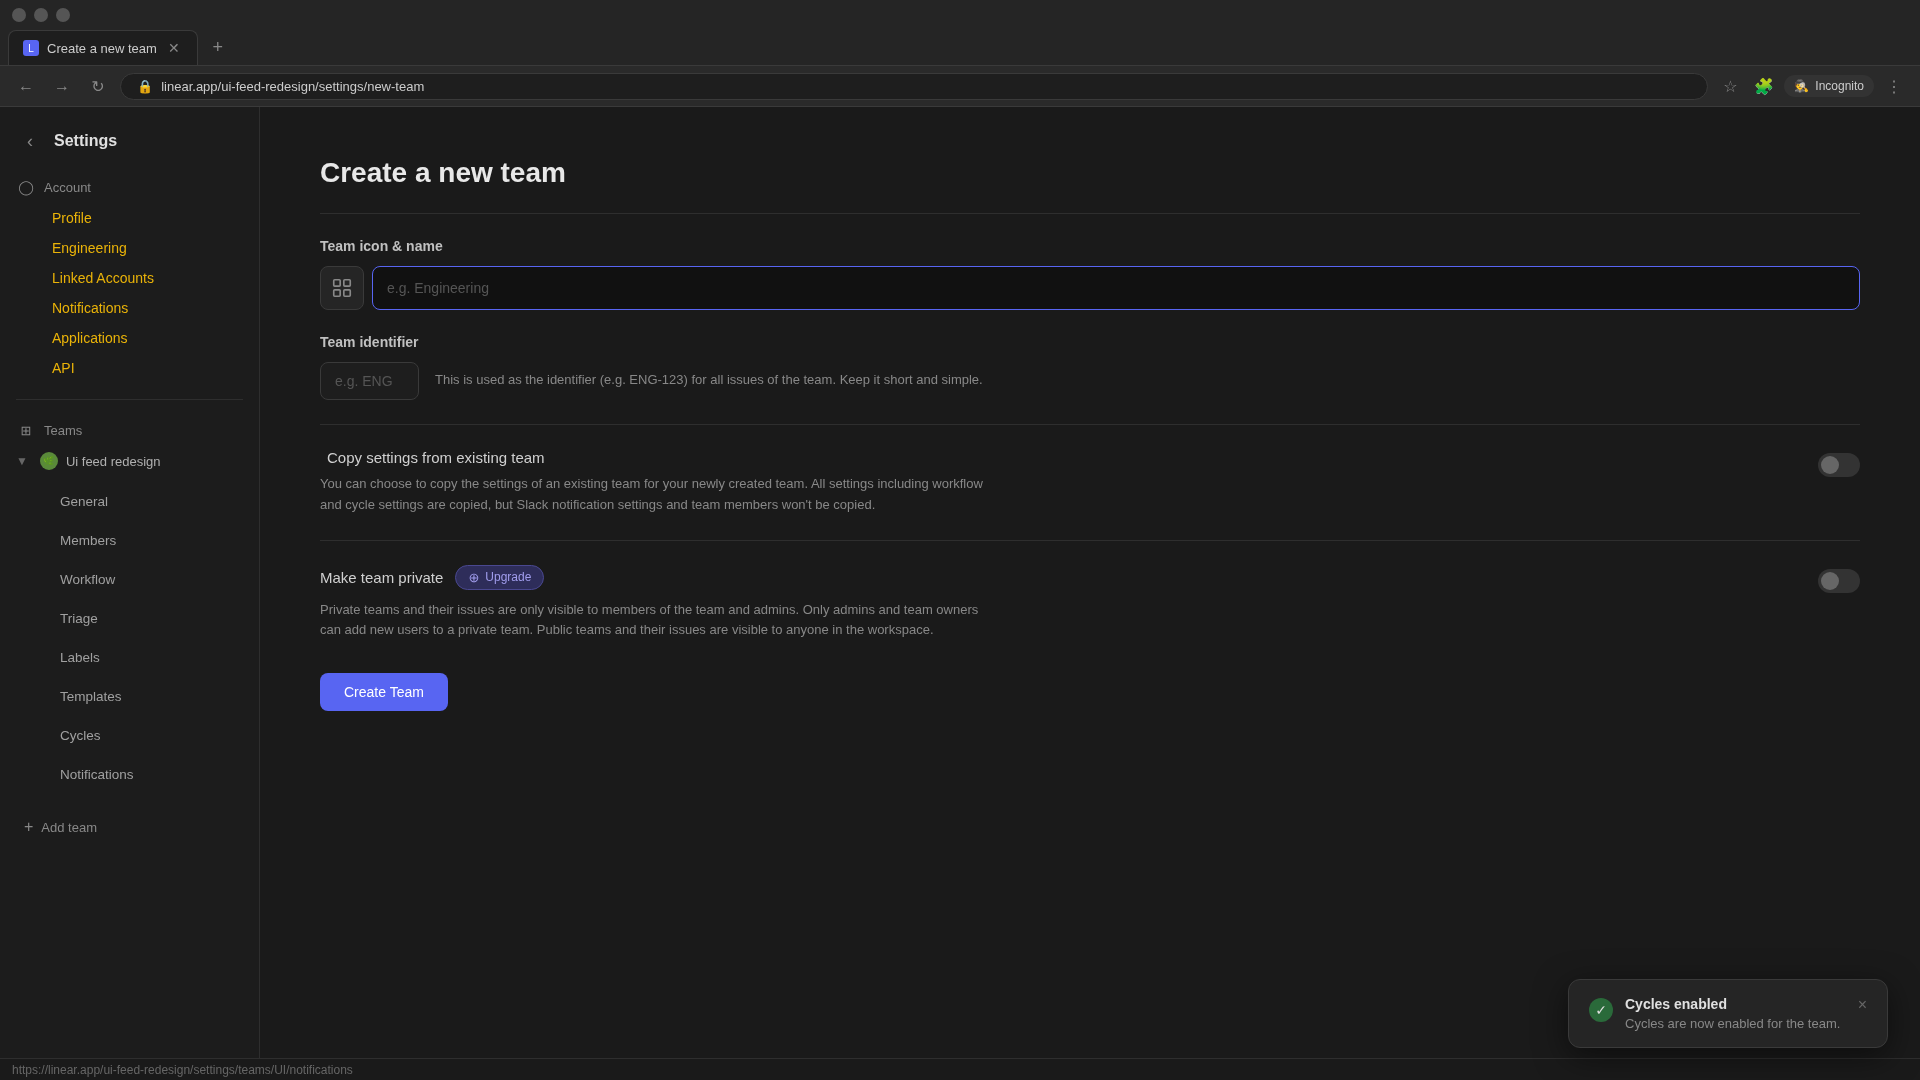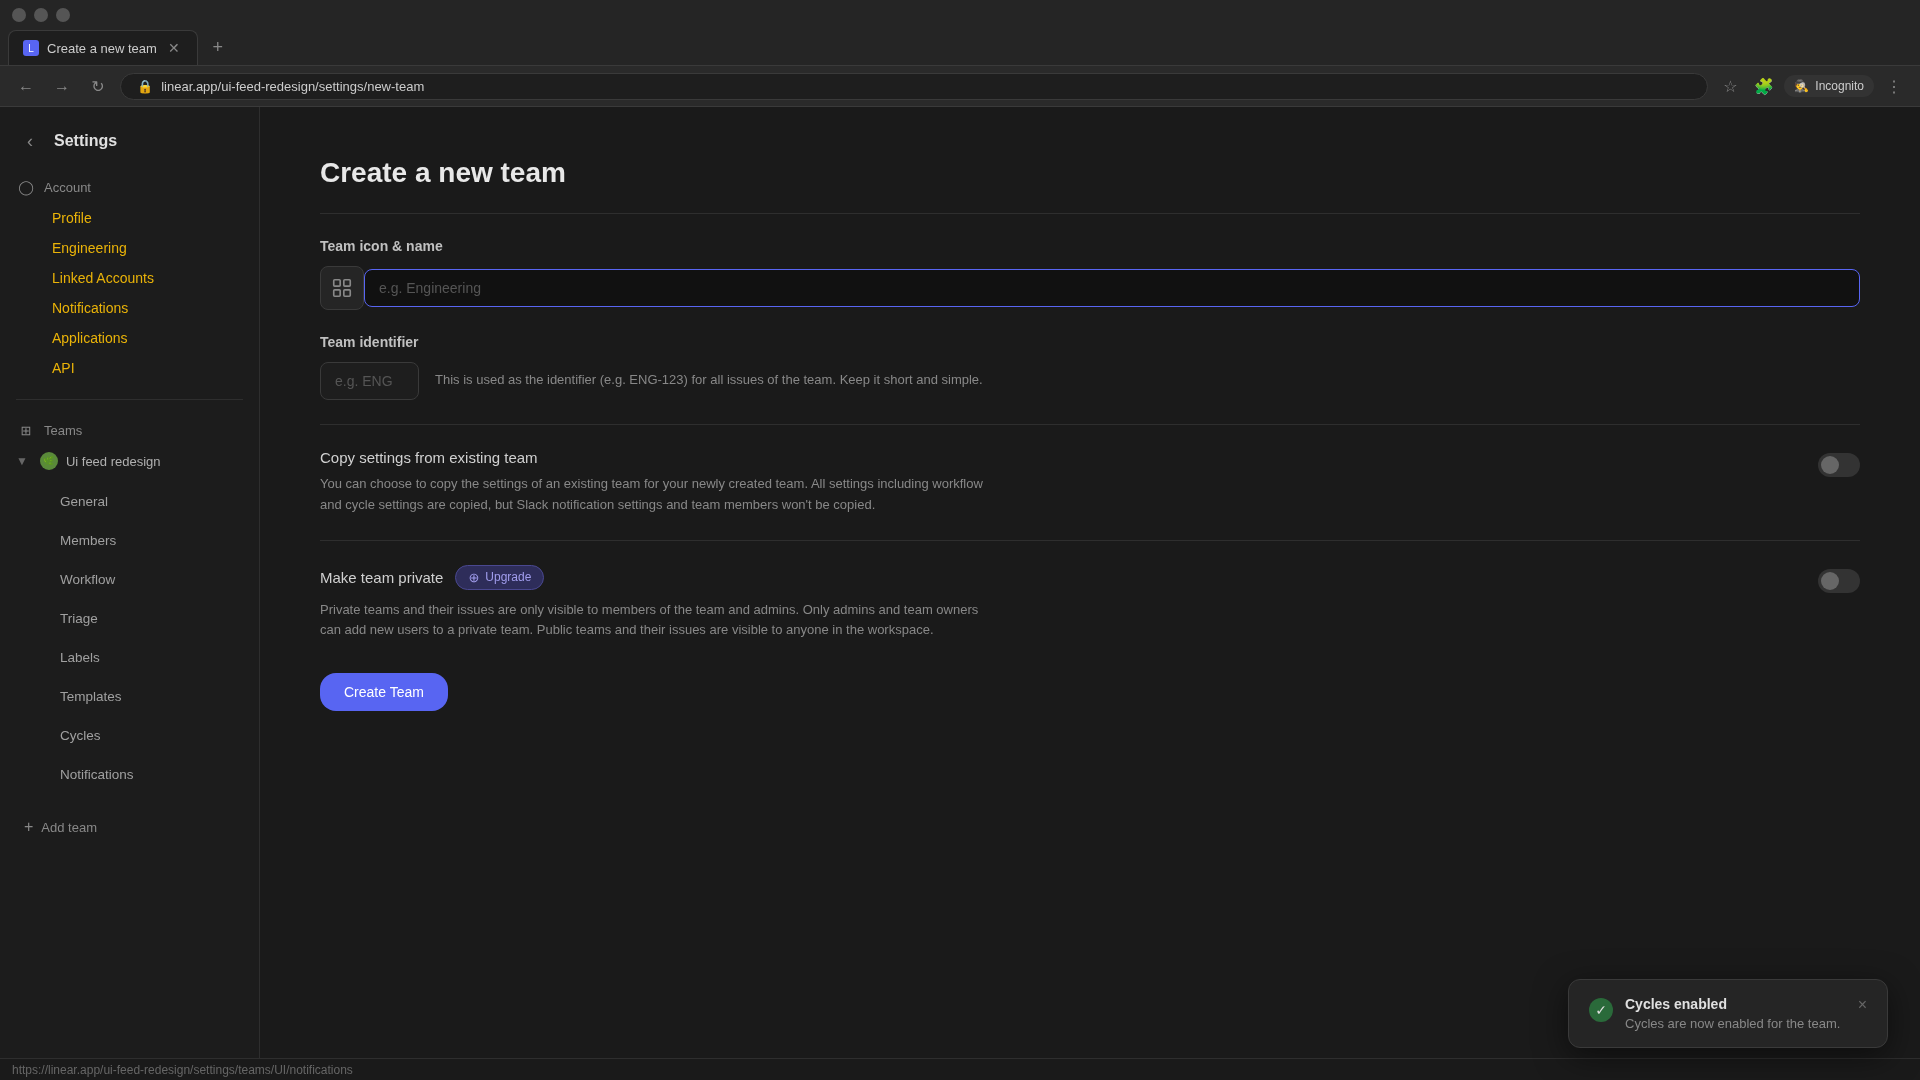--- a/index.html
+++ b/index.html
@@ -290,21 +290,21 @@
       margin-bottom: 24px;
     }
     .form-label {
       font-size: 14px;
       color: #c0c0c0;
       font-weight: 700;
       margin-bottom: 12px;
     }
     .team-name-row {
       display: flex;
-      align-items: center;
+      gap: 8px;
     }
     .team-icon-picker {
       width: 44px; height: 44px;
       background: #252525;
       border: 1px solid #3a3a3a;
       border-radius: 8px;
       display: flex; align-items: center; justify-content: center;
       cursor: pointer;
       font-size: 20px;
       color: #888;
@@ -348,20 +348,21 @@
     .copy-settings-row {
       display: flex;
       align-items: flex-start;
       justify-content: space-between;
     }
     .copy-settings-title {
       font-size: 15px;
       font-weight: 500;
       color: #d0d0d0;
       margin-bottom: 8px;
+      margin-left: 7px;
     }
     .copy-settings-desc {
       font-size: 13px;
       color: #888;
       line-height: 1.6;
       max-width: 680px;
     }
     .toggle {
       width: 42px; height: 24px;
       border-radius: 12px;
@@ -417,21 +418,21 @@
       font-size: 13px;
       color: #888;
       line-height: 1.6;
       max-width: 680px;
     }
     .create-team-btn {
       display: inline-block;
       background: #5865f2;
       color: white;
       border: none;
-      border-radius: 16px;
+      border-radius: 8px;
       padding: 11px 24px;
       font-size: 14px;
       font-weight: 500;
       cursor: pointer;
       margin-top: 32px;
     }
 
     
     .toast {
       position: fixed;

